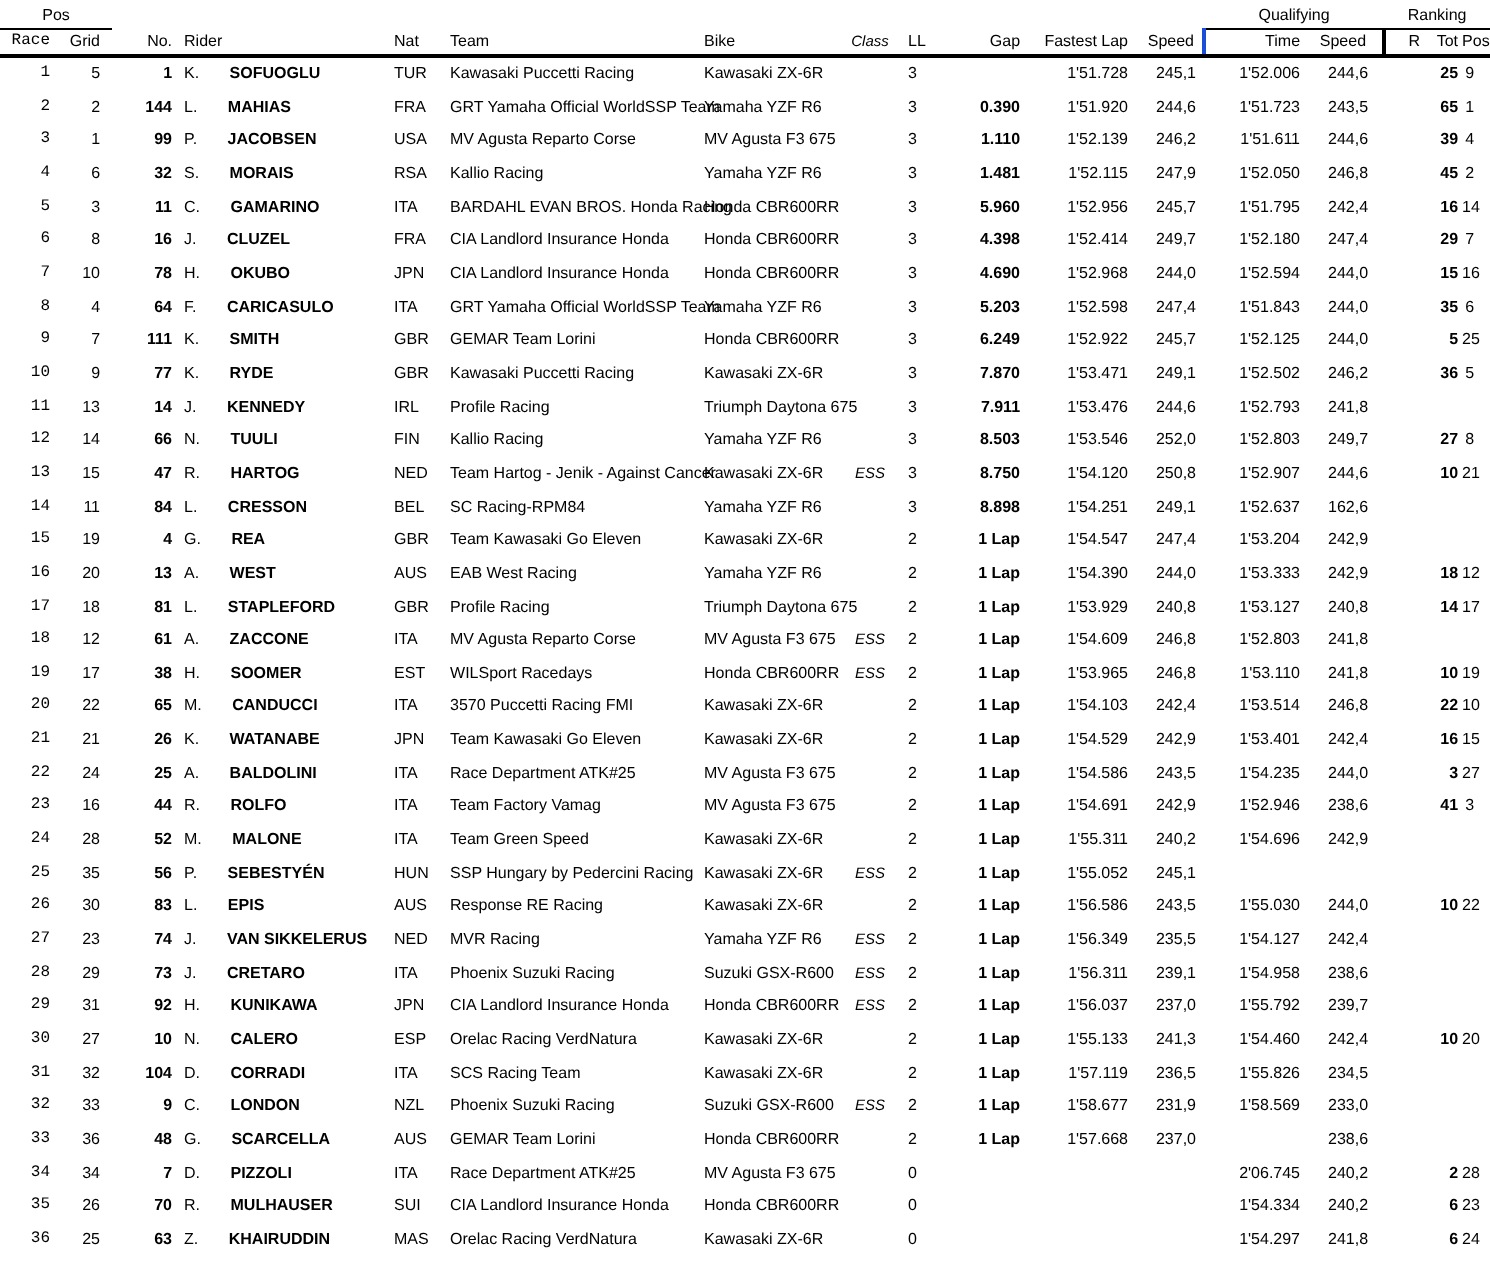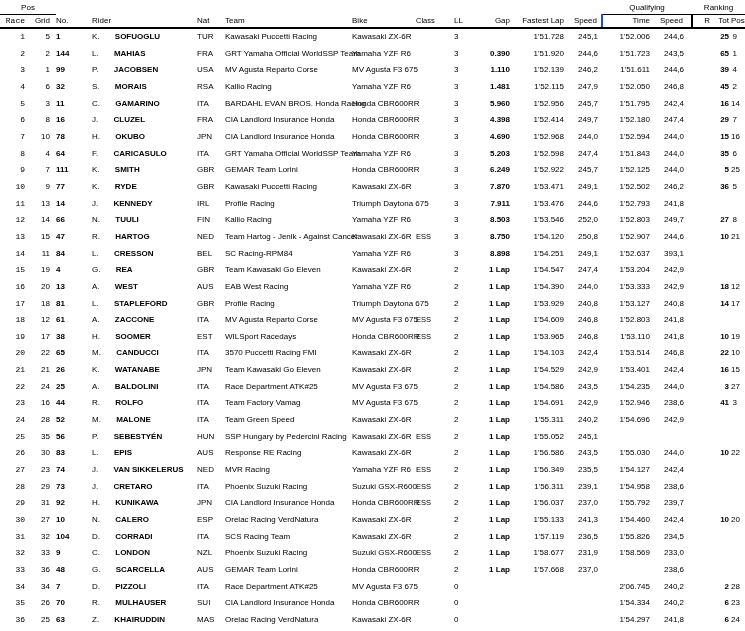--- a/index.html
+++ b/index.html
@@ -28,27 +28,27 @@
     border-bottom: 1px solid #000; text-align: center;
   }
   thead tr.colrow th { border-bottom: 2px solid #000; }
   thead th.h-qtime { border-left: 2px solid #1d4ed8; }
   thead th.h-qspd  { border-right: 2px solid #000; }
   thead th.h-r     { border-left: 2px solid #000; }
 
   tbody td { height: 16.65px; line-height: 16.65px; }
   th.h-race, td.c-num1 { text-align: right; padding-right: 5px; font-family: Liberation Mono, monospace; }
   th.h-grid, td.c-num2 { text-align: right; padding-right: 6px; }
-  th.h-no,   td.c-no   { text-align: left; padding-right: 2px; font-weight: 700; }
+  th.h-no,   td.c-no   { text-align: right; padding-right: 2px; font-weight: 700; }
   th.h-no { font-weight: 400; }
   th.h-rider, td.c-rider { text-align: left; padding-left: 4px; }
   th.h-nat,  td.c-nat  { text-align: left; padding-left: 5px; }
   th.h-team, td.c-team { text-align: left; padding-left: 1px; }
   th.h-bike, td.c-bike { text-align: left; padding-left: 2px; }
-  th.h-cls,  td.c-cls  { font-size: 7.5px; }
+  th.h-cls,  td.c-cls  { text-align: center; font-size: 7.5px; font-style: italic; }
   th.h-ll,   td.c-ll   { text-align: left; }
   th.h-gap,  td.c-gap  { text-align: right; padding-right: 4px; font-weight: 700; }
   th.h-gap { font-weight: 400; margin-top: 17px; }
   th.h-flap, td.c-lap  { text-align: right; padding-right: 4px; }
   th.h-spd,  td.c-spd  { text-align: right; padding-right: 4px; }
   th.h-qtime, td.c-qtime { text-align: right; padding-right: 6px; }
   th.h-qspd,  td.c-qspd  { text-align: right; padding-right: 8px; }
   th.h-r,    td.c-r    { text-align: right; padding-right: 4px; }
   th.h-tot,  td.c-tot  { text-align: right; padding-right: 2px; font-weight: 700; }
   th.h-tot { font-weight: 400; }
@@ -362,21 +362,21 @@
         <td class="c-rider"><span class="init">L. </span><span class="surname">CRESSON</span></td>
         <td class="c-nat">BEL</td>
         <td class="c-team">SC Racing-RPM84</td>
         <td class="c-bike">Yamaha YZF R6</td>
         <td class="c-cls"></td>
         <td class="c-ll">3</td>
         <td class="c-gap">8.898</td>
         <td class="c-lap">1'54.251</td>
         <td class="c-spd">249,1</td>
         <td class="c-qtime">1'52.637</td>
-        <td class="c-qspd">393,1</td>
+        <td class="c-qspd">162,6</td>
         <td class="c-r"></td>
         <td class="c-tot"></td>
         <td class="c-pos"></td>
       </tr>
       <tr>
         <td class="c-num1">15</td>
         <td class="c-num2">19</td>
         <td class="c-no">4</td>
         <td class="c-rider"><span class="init">G. </span><span class="surname">REA</span></td>
         <td class="c-nat">GBR</td>

